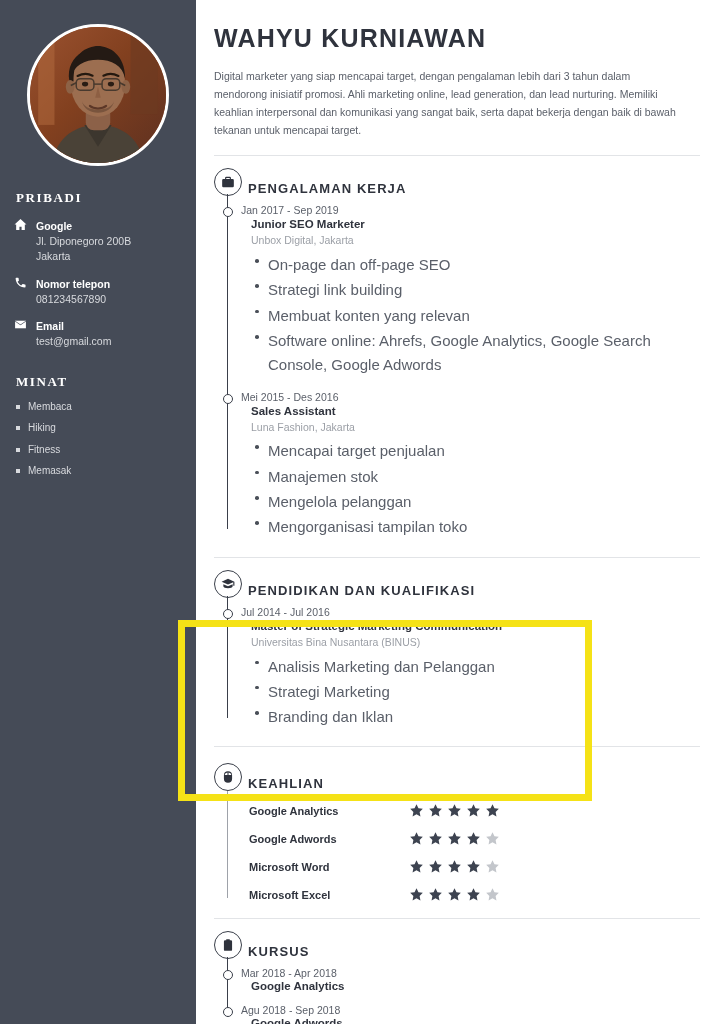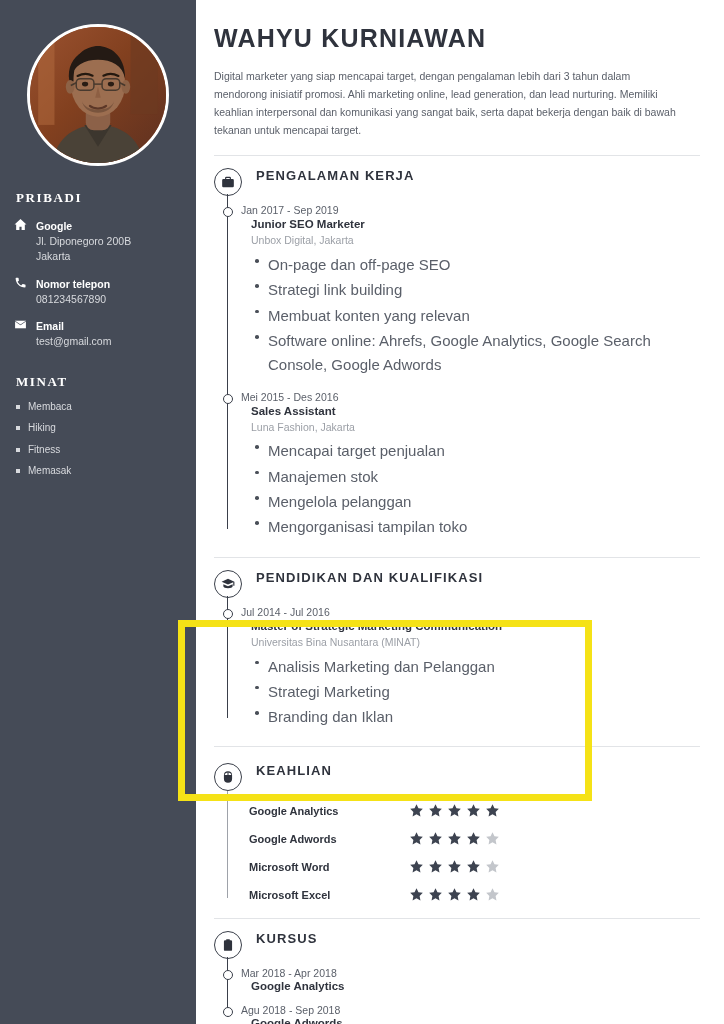--- a/index.html
+++ b/index.html
@@ -114,22 +114,22 @@
   }
   .rule {
     height: 1px;
     background: #e2e4e7;
     margin: 16px 0 0 0;
   }
 
   .section { padding-top: 12px; }
   .section-head {
     display: flex;
-    align-items: flex-start;
-    gap: 14px;
+    align-items: flex-end;
+    gap: 6px;
     margin-bottom: 6px;
   }
   .sec-icon {
     width: 28px; height: 28px;
     min-width: 28px;
     border: 1.6px solid #3a3f4a;
     border-radius: 50%;
     display: flex;
     align-items: center;
     justify-content: center;
@@ -418,21 +418,21 @@
               <path d="M12 3 1 8l11 5 9-4.1V15h2V8zM4 12.4V16c0 1.9 3.6 3.4 8 3.4s8-1.5 8-3.4v-3.6l-8 3.6z"></path>
             </svg>
         </span>
         <span class="section-title">PENDIDIKAN DAN KUALIFIKASI</span>
       </div>
       <div class="timeline">
         <div class="tl-entry">
           <div class="tl-date">Jul 2014 - Jul 2016</div>
           <div class="tl-body">
             <div class="tl-title">Master of Strategic Marketing Communication</div>
-            <div class="tl-org">Universitas Bina Nusantara (MINAT)</div>
+            <div class="tl-org">Universitas Bina Nusantara (BINUS)</div>
             <ul class="tl-points">
               <li>Analisis Marketing dan Pelanggan</li>
               <li>Strategi Marketing</li>
               <li>Branding dan Iklan</li>
             </ul>
           </div>
         </div>
       </div>
     </section>
 

